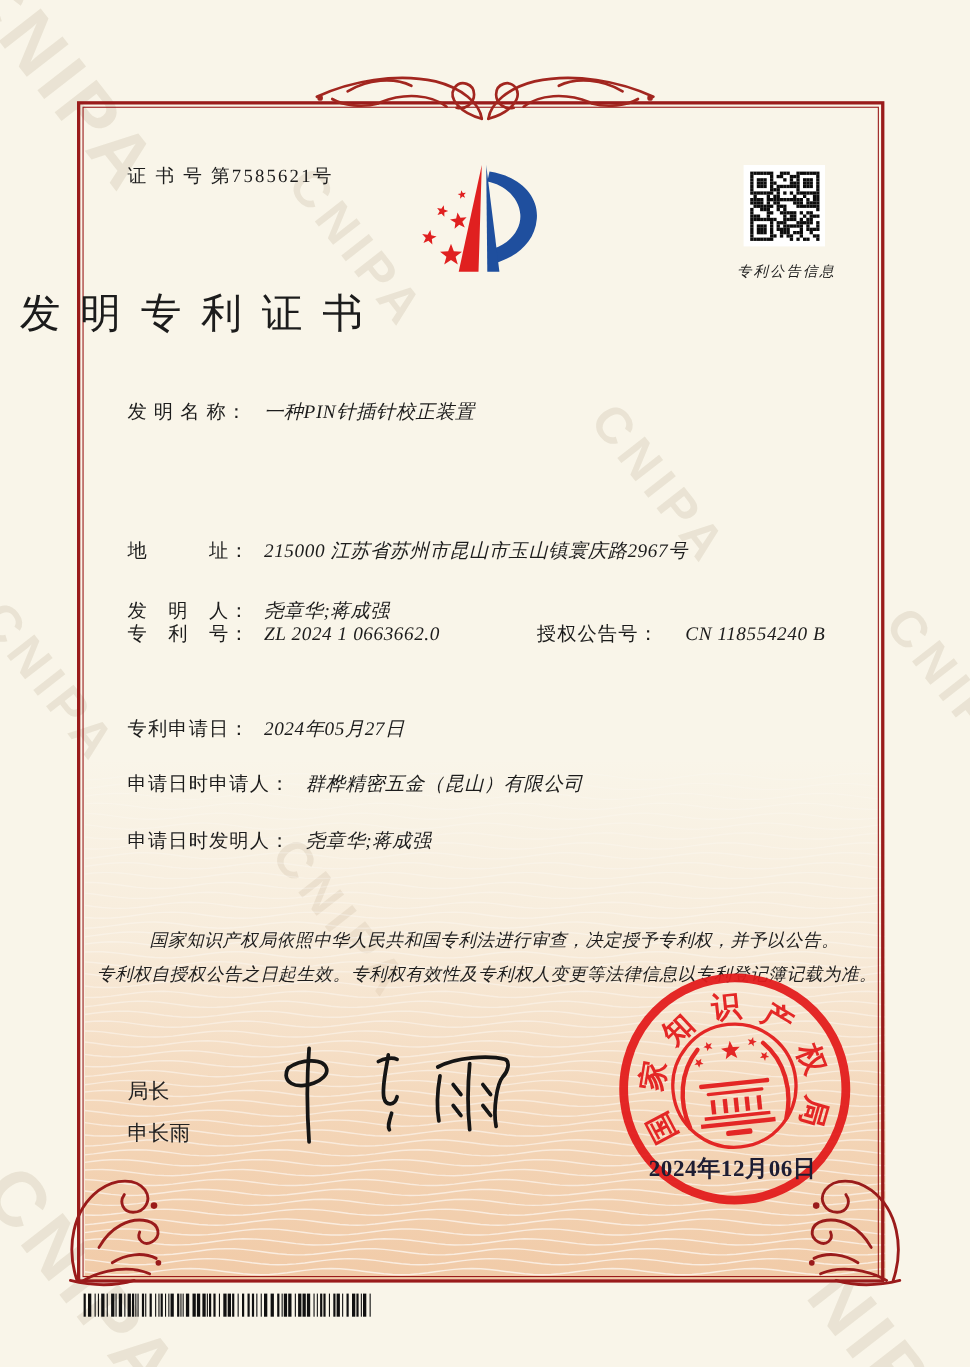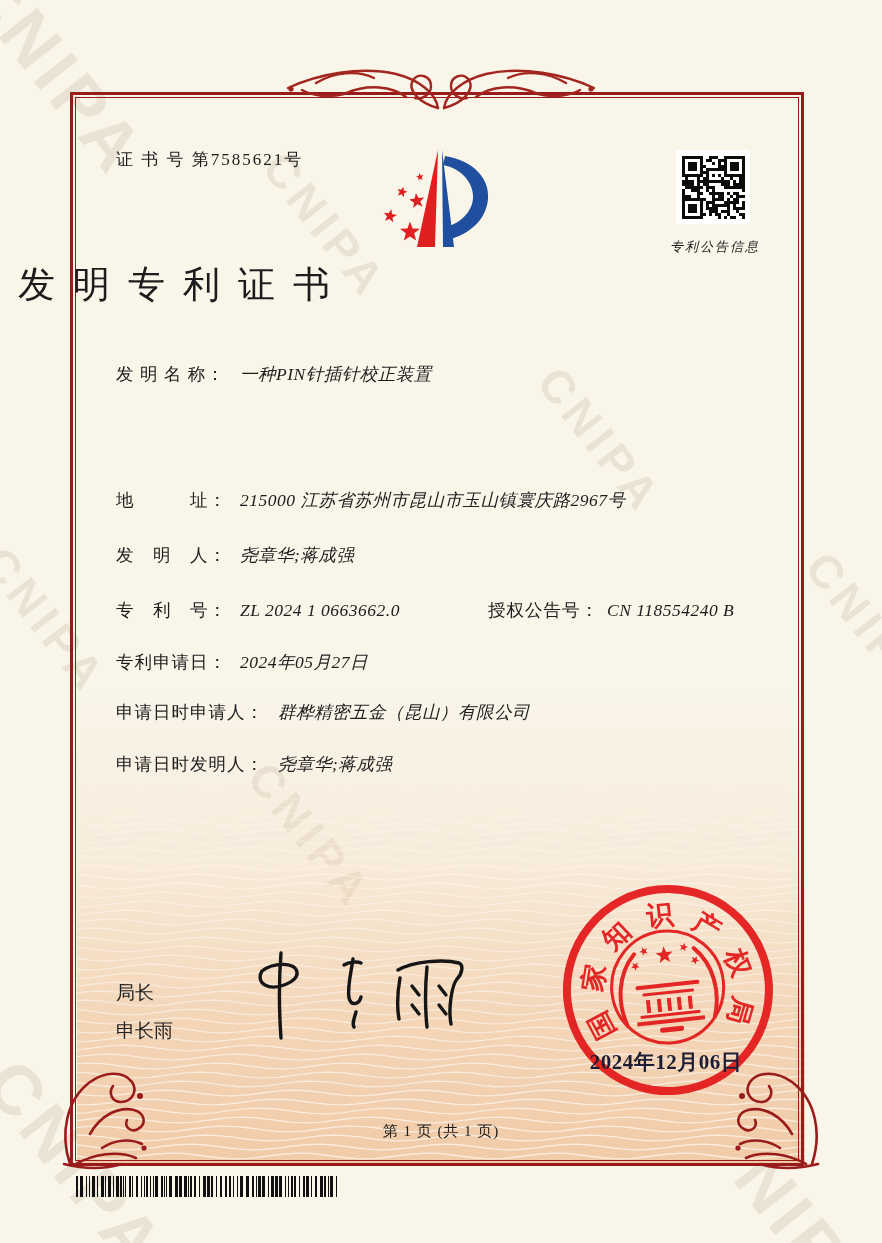--- a/index.html
+++ b/index.html
@@ -41,21 +41,21 @@
   .qr-grid .on{background:#0c0c0c;}
   .qr-caption{position:absolute; left:640px; top:238px; width:150px; text-align:center;
           font-size:13px; font-style:italic; letter-spacing:2px; z-index:3;}
   .title{position:absolute; left:0; right:0; top:260px; text-align:left;
           font-size:37px; font-weight:400; letter-spacing:18px; text-indent:18px; z-index:3;}
   
   .row{position:absolute; left:116px; width:690px; font-size:17.5px; z-index:3; white-space:nowrap;}
   .flabel{display:inline-block; min-width:124px; letter-spacing:1px;}
   .fvalue{letter-spacing:0.5px;font-style:italic;}
   .rpair{position:absolute; left:372px; top:0; white-space:nowrap;}
-  .rpair .flabel{min-width:0; margin-right:8px;}
+  .rpair .flabel{min-width:0; margin-right:24px;}
   
   .statement{position:absolute; left:88px; top:840px; width:710px; z-index:3;
           font-size:16px; font-style:italic; letter-spacing:0.5px; line-height:31px; color:#1d1d1d;}
   .statement .l1{padding-left:48px; white-space:nowrap;}
   .statement .l2{white-space:nowrap;}
   
   .officer{position:absolute; left:116px; top:974px; z-index:3;
           font-family:"Liberation Sans","DejaVu Sans",sans-serif; font-size:19px; line-height:38px; color:#222;}
   .signature{position:absolute; left:248px; top:948px; width:225px; height:95px; z-index:4;}
   
@@ -646,36 +646,40 @@
 
   <div class="row" style="top:362px">
     <span class="flabel">发 明 名 称：</span><span class="fvalue">一种PIN针插针校正装置</span>
   </div>
   <div class="row" style="top:488px">
     <span class="flabel">地　　　址：</span><span class="fvalue">215000 江苏省苏州市昆山市玉山镇寰庆路2967号</span>
   </div>
   <div class="row" style="top:543px">
     <span class="flabel">发　明　人：</span><span class="fvalue">尧章华;蒋成强</span>
   </div>
-  <div class="row" style="top:598px">
+  <div class="row" style="top:564px">
     <span class="flabel">专　利　号：</span><span class="fvalue">ZL 2024 1 0663662.0</span>
     <span class="rpair">
       <span class="flabel">授权公告号：</span><span class="fvalue">CN 118554240 B</span>
     </span>
   </div>
   <div class="row" style="top:650px">
     <span class="flabel">专利申请日：</span><span class="fvalue">2024年05月27日</span>
   </div>
   <div class="row" style="top:700px">
     <span class="flabel">申请日时申请人：</span><span class="fvalue" style="margin-left:14px">群桦精密五金（昆山）有限公司</span>
   </div>
   <div class="row" style="top:752px">
     <span class="flabel">申请日时发明人：</span><span class="fvalue" style="margin-left:14px">尧章华;蒋成强</span>
   </div>
 
+  <div class="statement">
+    <div class="l1">国家知识产权局依照中华人民共和国专利法进行审查，决定授予专利权，并予以公告。</div>
+    <div class="l2">专利权自授权公告之日起生效。专利权有效性及专利权人变更等法律信息以专利登记簿记载为准。</div>
+  </div>
 
   <div class="officer">
     <div>局长</div>
     <div>申长雨</div>
   </div>
 
   <svg class="signature" viewBox="0 0 225 95">
     <g stroke="#151515" fill="none" stroke-width="3.4" stroke-linecap="round">
       <path d="M33,5 C31,30 31,62 33,90"></path>
       <path d="M14,23 C26,14 47,14 49,24 C51,34 27,43 17,37 C10,33 12,26 14,23"></path>
@@ -725,21 +729,20 @@
         <rect x="48" y="100" width="24" height="5" rx="2"></rect>
       </g>
       <g fill="none" stroke="#e31c1c" stroke-width="4" stroke-linecap="round">
         <path d="M16,94 C8,70 12,42 30,24"></path>
         <path d="M104,94 C112,70 108,42 90,24"></path>
       </g>
     </svg>
   </div>
   <div class="seal-date">2024年12月06日</div>
 
-  <div class="footer">第 1 页 (共 1 页)</div>
 
   <div class="barcode" id="barcode">
       <div class="bar" style="width: 2px;"></div>
       <div class="sp" style="width: 2px;"></div>
       <div class="bar" style="width: 3px;"></div>
       <div class="sp" style="width: 3px;"></div>
       <div class="bar" style="width: 1px;"></div>
       <div class="sp" style="width: 2px;"></div>
       <div class="bar" style="width: 1px;"></div>
       <div class="sp" style="width: 2px;"></div>

